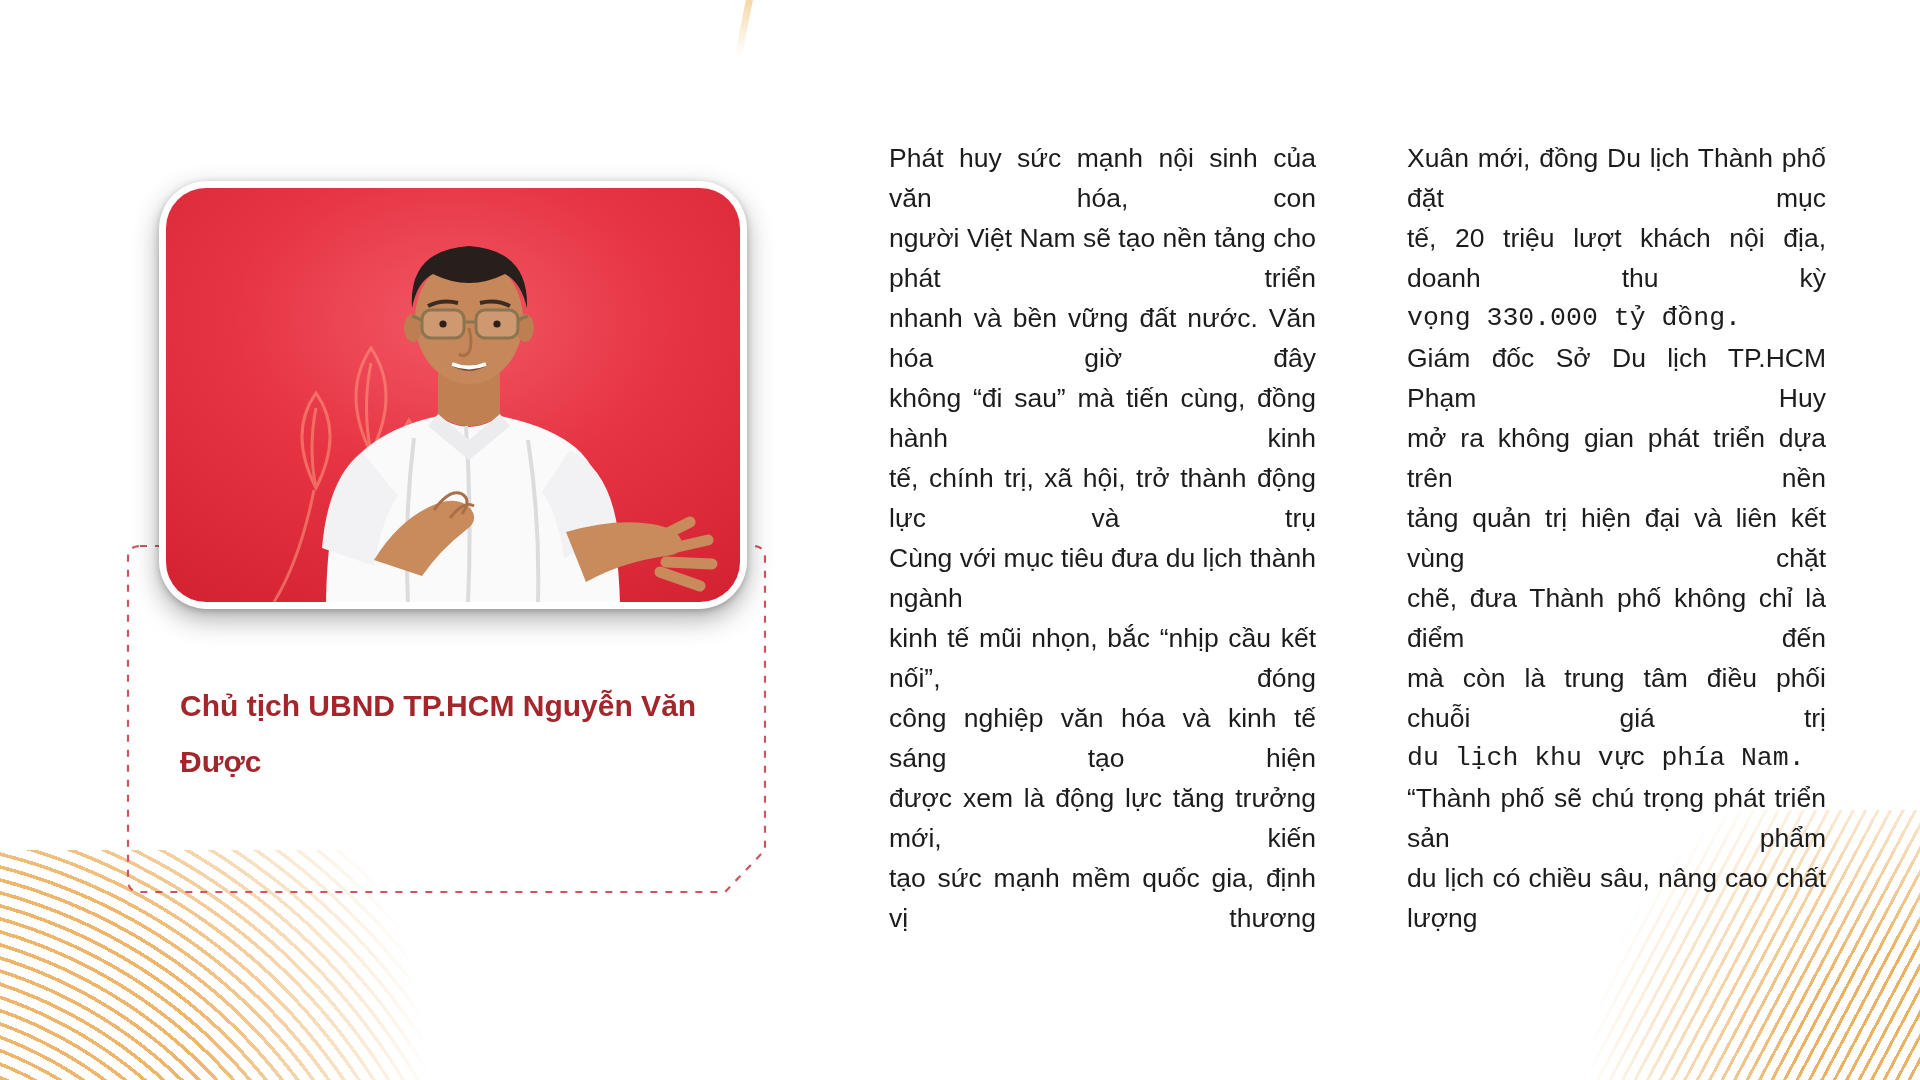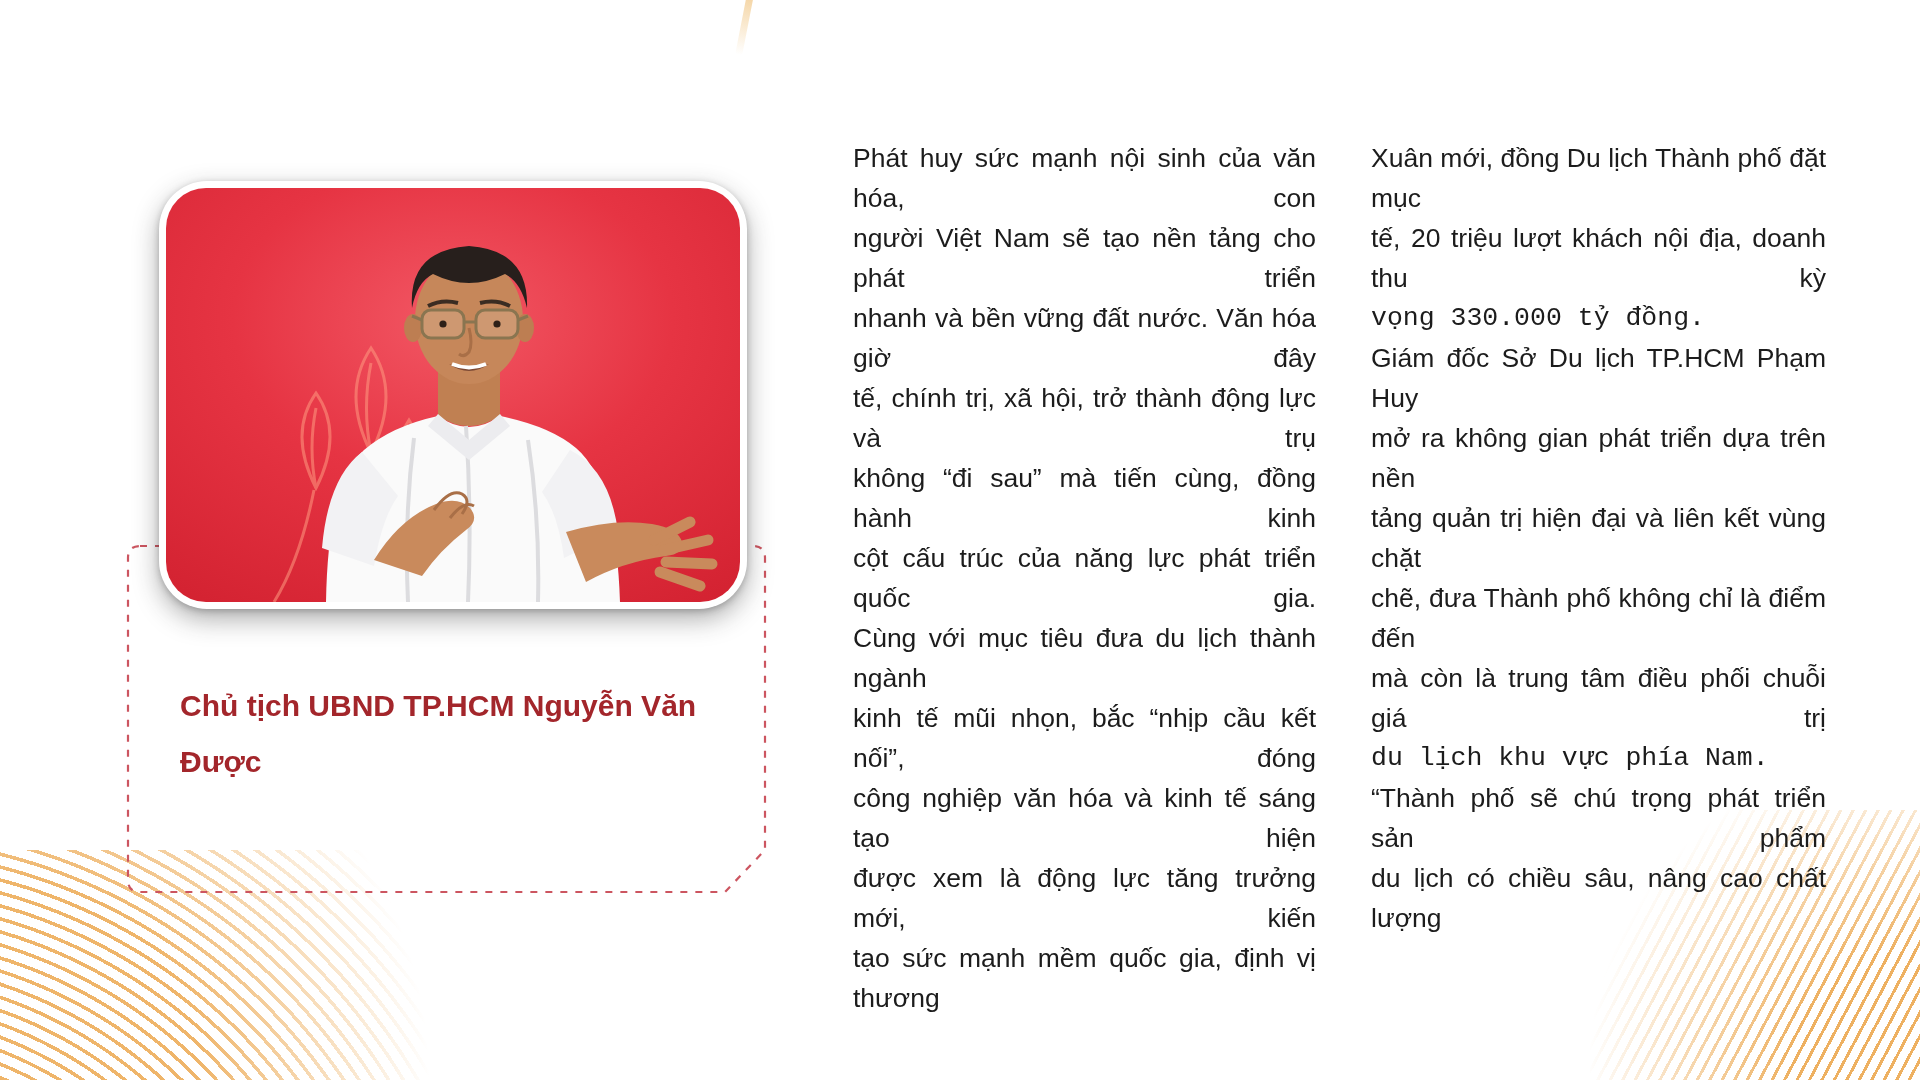--- a/index.html
+++ b/index.html
@@ -36,21 +36,21 @@
   .quote-line{font-size:30px;line-height:57px;font-style:italic;font-weight:600;
     text-align:justify;text-align-last:justify;white-space:normal;}
   .quote-line.last{text-align-last:left;}
   .quote-attrib{font-size:30px;line-height:56px;font-weight:bold;font-style:normal;
     padding-left:10px;margin-top:2px;}
 
   
   .col{position:absolute;top:138px;color:#1c1c1c;font-size:26.5px;line-height:40px;}
   .col-middle{left:853px;width:463px;}
   .col-right{left:1371px;width:455px;}
-  .body-line{text-align:justify;text-align-last:justify;}
+  .body-line{text-align:justify;text-align-last:justify;margin-left:36px;}
   .body-line.last{text-align-last:left;font-family:Liberation Mono, monospace;}
 </style>
 </head>
 <body>
 
 <div class="page">
 
   <div class="decor decor-bottom-left"></div>
   <div class="decor decor-bottom-right"></div>
   <div class="decor decor-top-line"></div>
@@ -143,23 +143,22 @@
   </div>
 
   <div class="quote">
     <div class="quote-attrib">Chủ tịch UBND TP.HCM Nguyễn Văn Được</div>
   </div>
 
   <div class="col col-middle">
       <div class="body-line">Phát huy sức mạnh nội sinh của văn hóa, con</div>
       <div class="body-line">người Việt Nam sẽ tạo nền tảng cho phát triển</div>
       <div class="body-line">nhanh và bền vững đất nước. Văn hóa giờ đây</div>
+      <div class="body-line">không “đi sau” mà tiến cùng, đồng hành kinh</div>
       <div class="body-line">tế, chính trị, xã hội, trở thành động lực và trụ</div>
-      <div class="body-line">không “đi sau” mà tiến cùng, đồng hành kinh</div>
-      <div class="body-line">cột cấu trúc của năng lực phát triển quốc gia.</div>
       <div class="body-line">Cùng với mục tiêu đưa du lịch thành ngành</div>
       <div class="body-line">kinh tế mũi nhọn, bắc “nhịp cầu kết nối”, đóng</div>
       <div class="body-line">công nghiệp văn hóa và kinh tế sáng tạo hiện</div>
       <div class="body-line">được xem là động lực tăng trưởng mới, kiến</div>
       <div class="body-line">tạo sức mạnh mềm quốc gia, định vị thương</div>
     </div>
   <div class="col col-right">
       <div class="body-line">Xuân mới, đồng Du lịch Thành phố đặt mục</div>
       <div class="body-line">tế, 20 triệu lượt khách nội địa, doanh thu kỳ</div>
       <div class="body-line last">vọng 330.000 tỷ đồng.</div>

